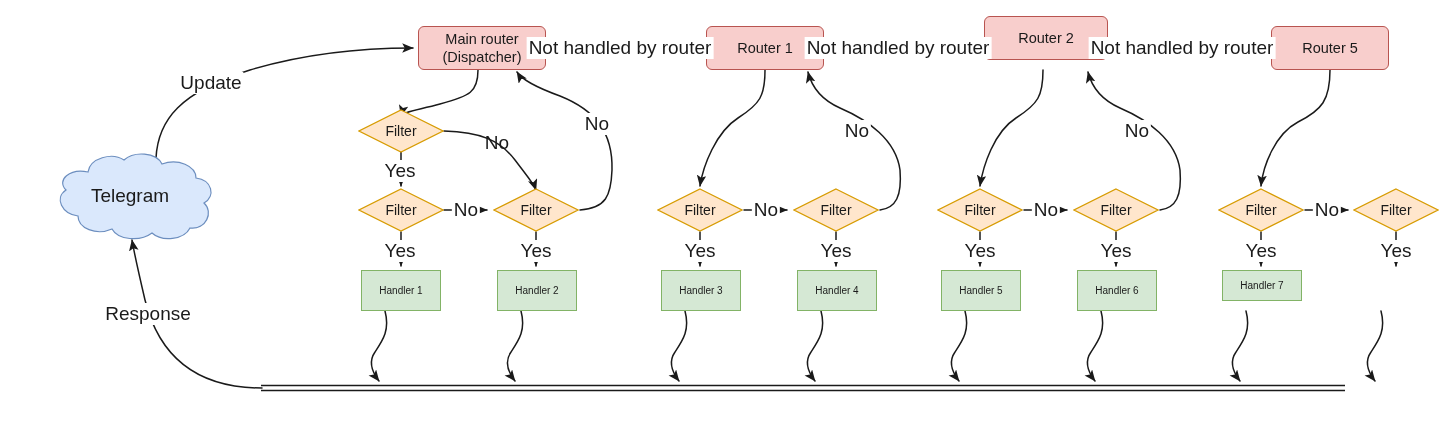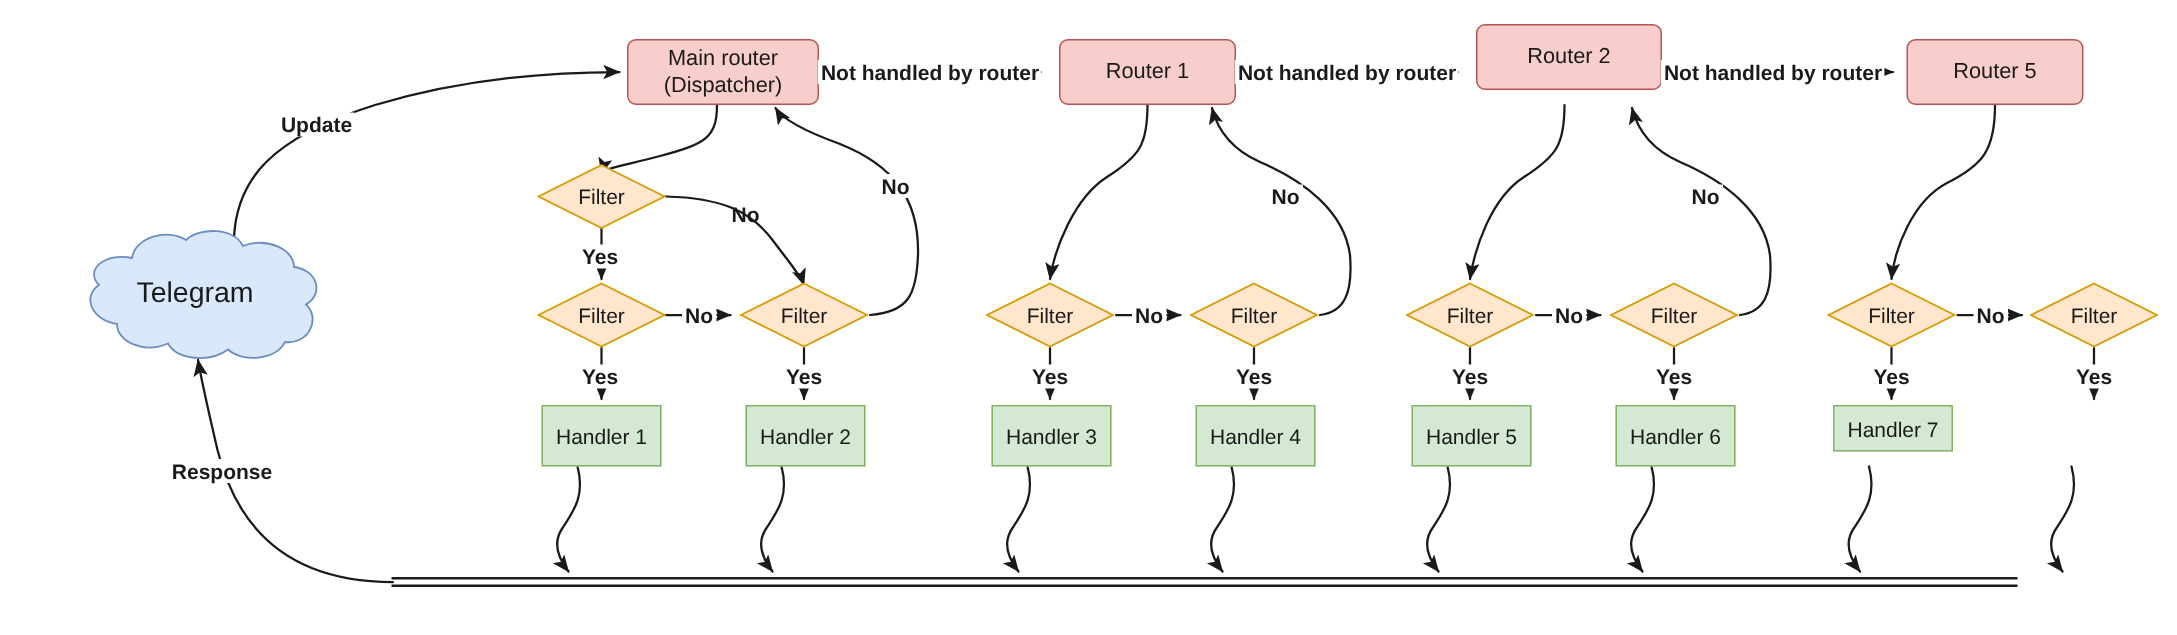--- a/index.html
+++ b/index.html
@@ -12,44 +12,43 @@
   }
   #wires{position:absolute;left:0;top:0;width:1451px;height:423px;}
   .node{position:absolute;box-sizing:border-box;display:flex;align-items:center;justify-content:center;text-align:center;}
 
   .router{
     background:#f8cecc;border:1px solid #b85450;border-radius:6px;
     font-size:14.5px;color:#1a1a1a;line-height:1.25;
   }
   .handler{
     background:#d5e8d4;border:1px solid #82b366;
-    font-size:14px;color:#1a1a1a;
+    font-size:10px;color:#1a1a1a;
   }
   .filter{
     width:86px;height:44px;font-size:14px;color:#1a1a1a;
     background:transparent;border:none;
   }
   .filter .dia{
     position:absolute;left:0;top:0;width:86px;height:44px;
   }
   .filter .lbl{position:relative;z-index:2;}
 
   .cloudwrap{position:absolute;}
   .cloudwrap .lbl{
     position:absolute;left:0;top:0;width:100%;height:100%;
     display:flex;align-items:center;justify-content:center;
     font-size:19px;color:#1a1a1a;z-index:2;
   }
 
   .edge-label{
-    position:absolute;font-size:14px;color:#1a1a1a;
+    position:absolute;font-size:19px;color:#1a1a1a;
     background:#ffffff;padding:0 2px;white-space:nowrap;
     display:flex;align-items:center;justify-content:center;
     transform:translate(-50%,-50%);
-    font-weight:bold;
   }
   .edge-label.nobg{background:transparent;}
 </style>
 </head>
 <body>
 
 <div id="stage">
 
   <svg id="wires" viewBox="0 0 1451 423">
     <defs>

